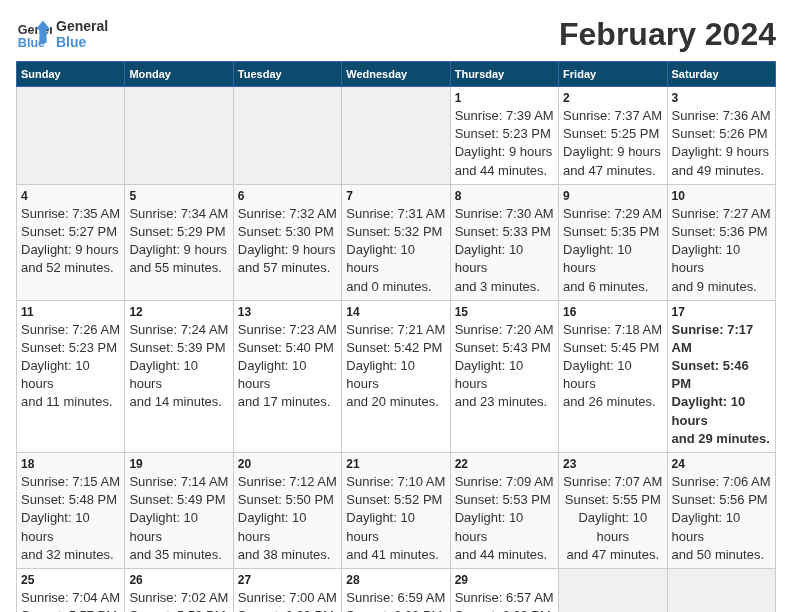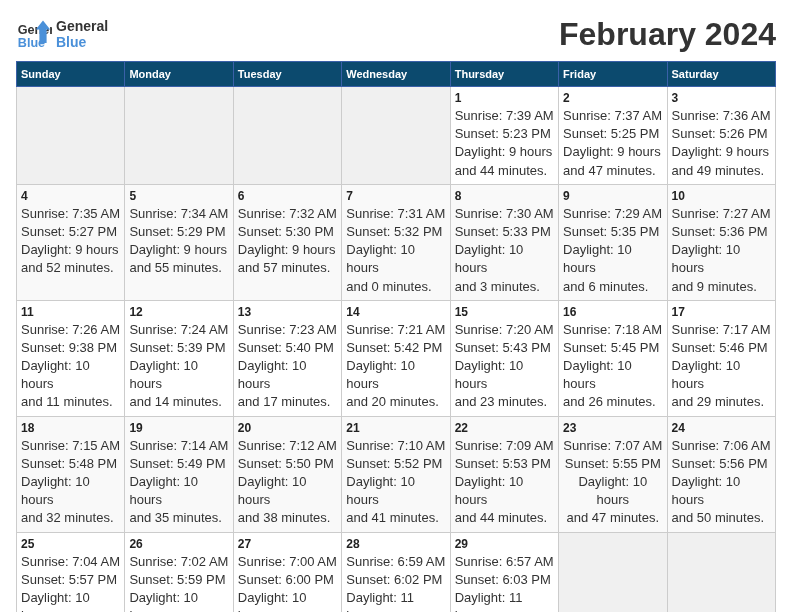--- a/index.html
+++ b/index.html
@@ -186,21 +186,21 @@
           <div class="day-detail" style="white-space: pre-line;">Sunrise: 7:27 AM
 Sunset: 5:36 PM
 Daylight: 10 hours
 and 9 minutes.</div>
         </td>
       </tr>
       <tr>
         <td>
           <div class="day-number">11</div>
           <div class="day-detail" style="white-space: pre-line;">Sunrise: 7:26 AM
-Sunset: 9:38 PM
+Sunset: 5:23 PM
 Daylight: 10 hours
 and 11 minutes.</div>
         </td>
         <td>
           <div class="day-number">12</div>
           <div class="day-detail" style="white-space: pre-line;">Sunrise: 7:24 AM
 Sunset: 5:39 PM
 Daylight: 10 hours
 and 14 minutes.</div>
         </td>
@@ -227,21 +227,21 @@
         </td>
         <td>
           <div class="day-number">16</div>
           <div class="day-detail" style="white-space: pre-line;">Sunrise: 7:18 AM
 Sunset: 5:45 PM
 Daylight: 10 hours
 and 26 minutes.</div>
         </td>
         <td>
           <div class="day-number">17</div>
-          <div class="day-detail" style="white-space: pre-line;">Sunrise: 7:17 AM
+          <div class="day-detail" style="white-space: pre-line; font-weight: bold;">Sunrise: 7:17 AM
 Sunset: 5:46 PM
 Daylight: 10 hours
 and 29 minutes.</div>
         </td>
       </tr>
       <tr>
         <td>
           <div class="day-number">18</div>
           <div class="day-detail" style="white-space: pre-line;">Sunrise: 7:15 AM
 Sunset: 5:48 PM

